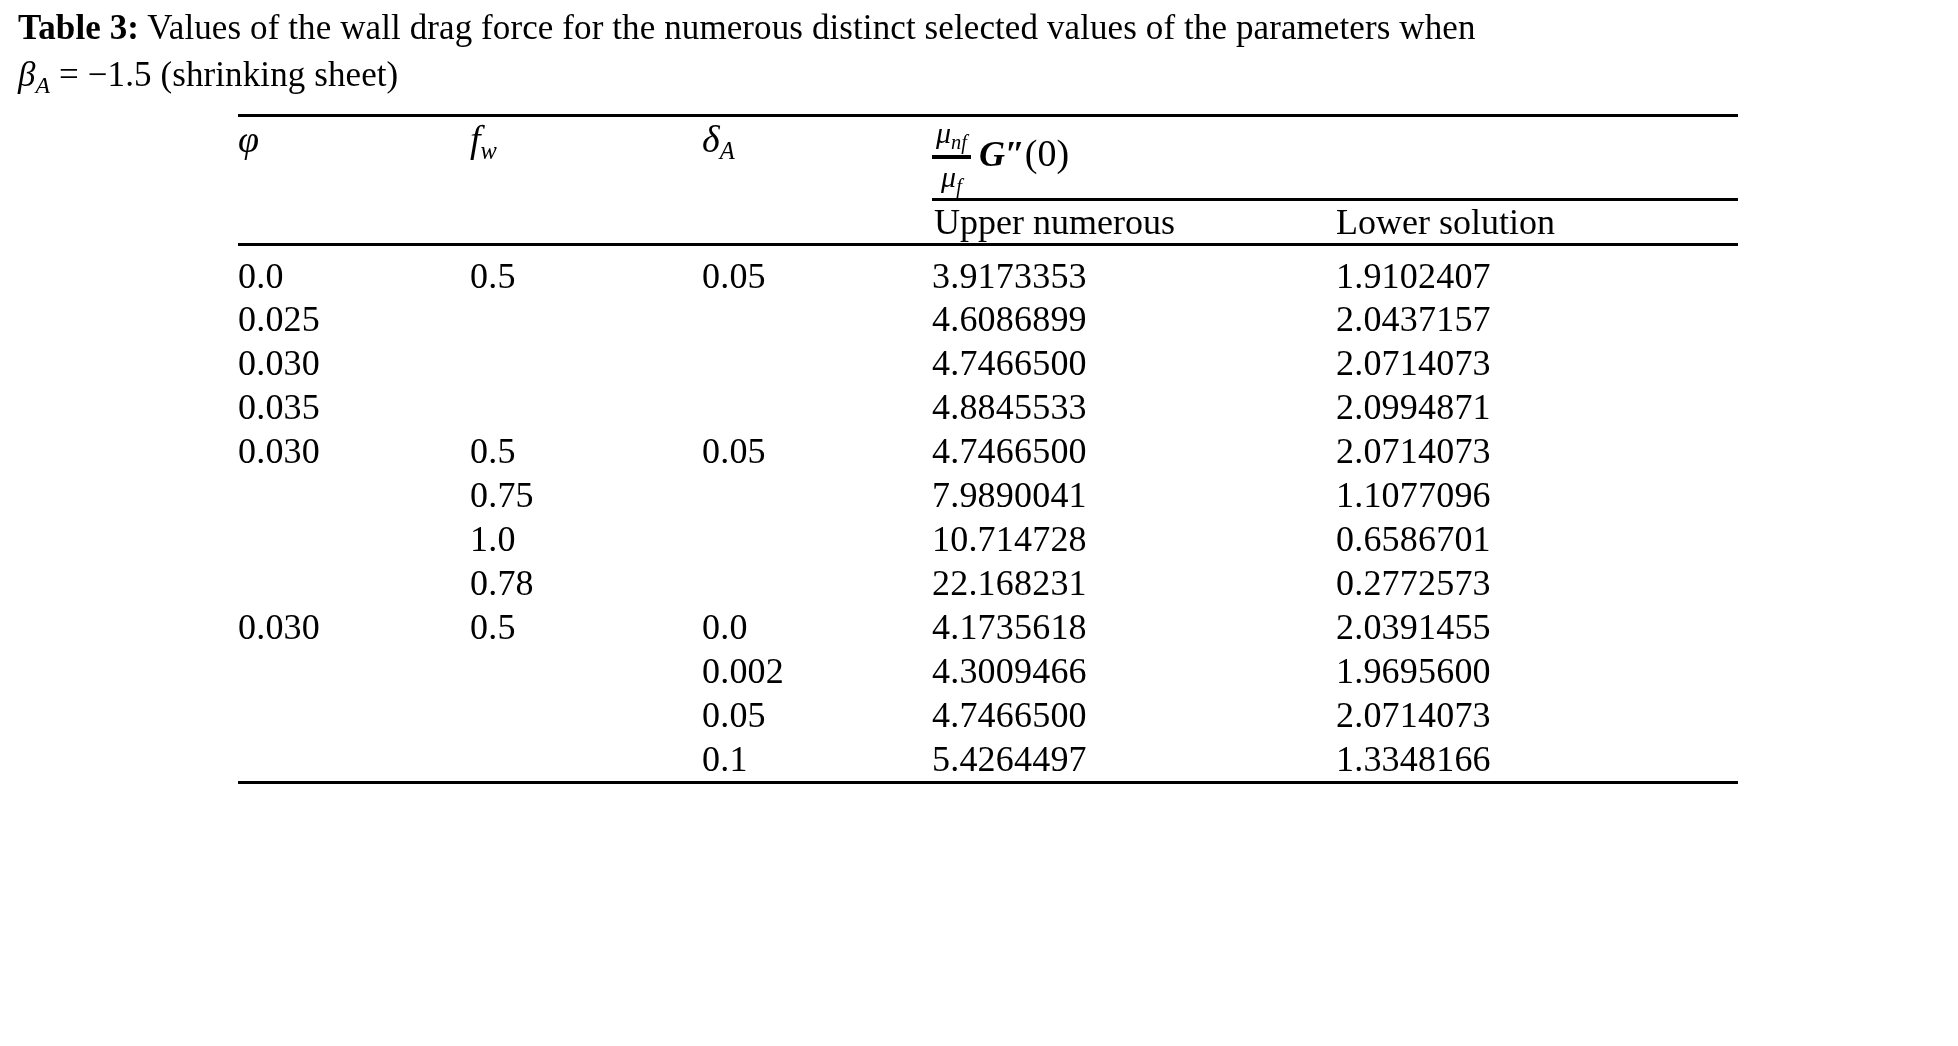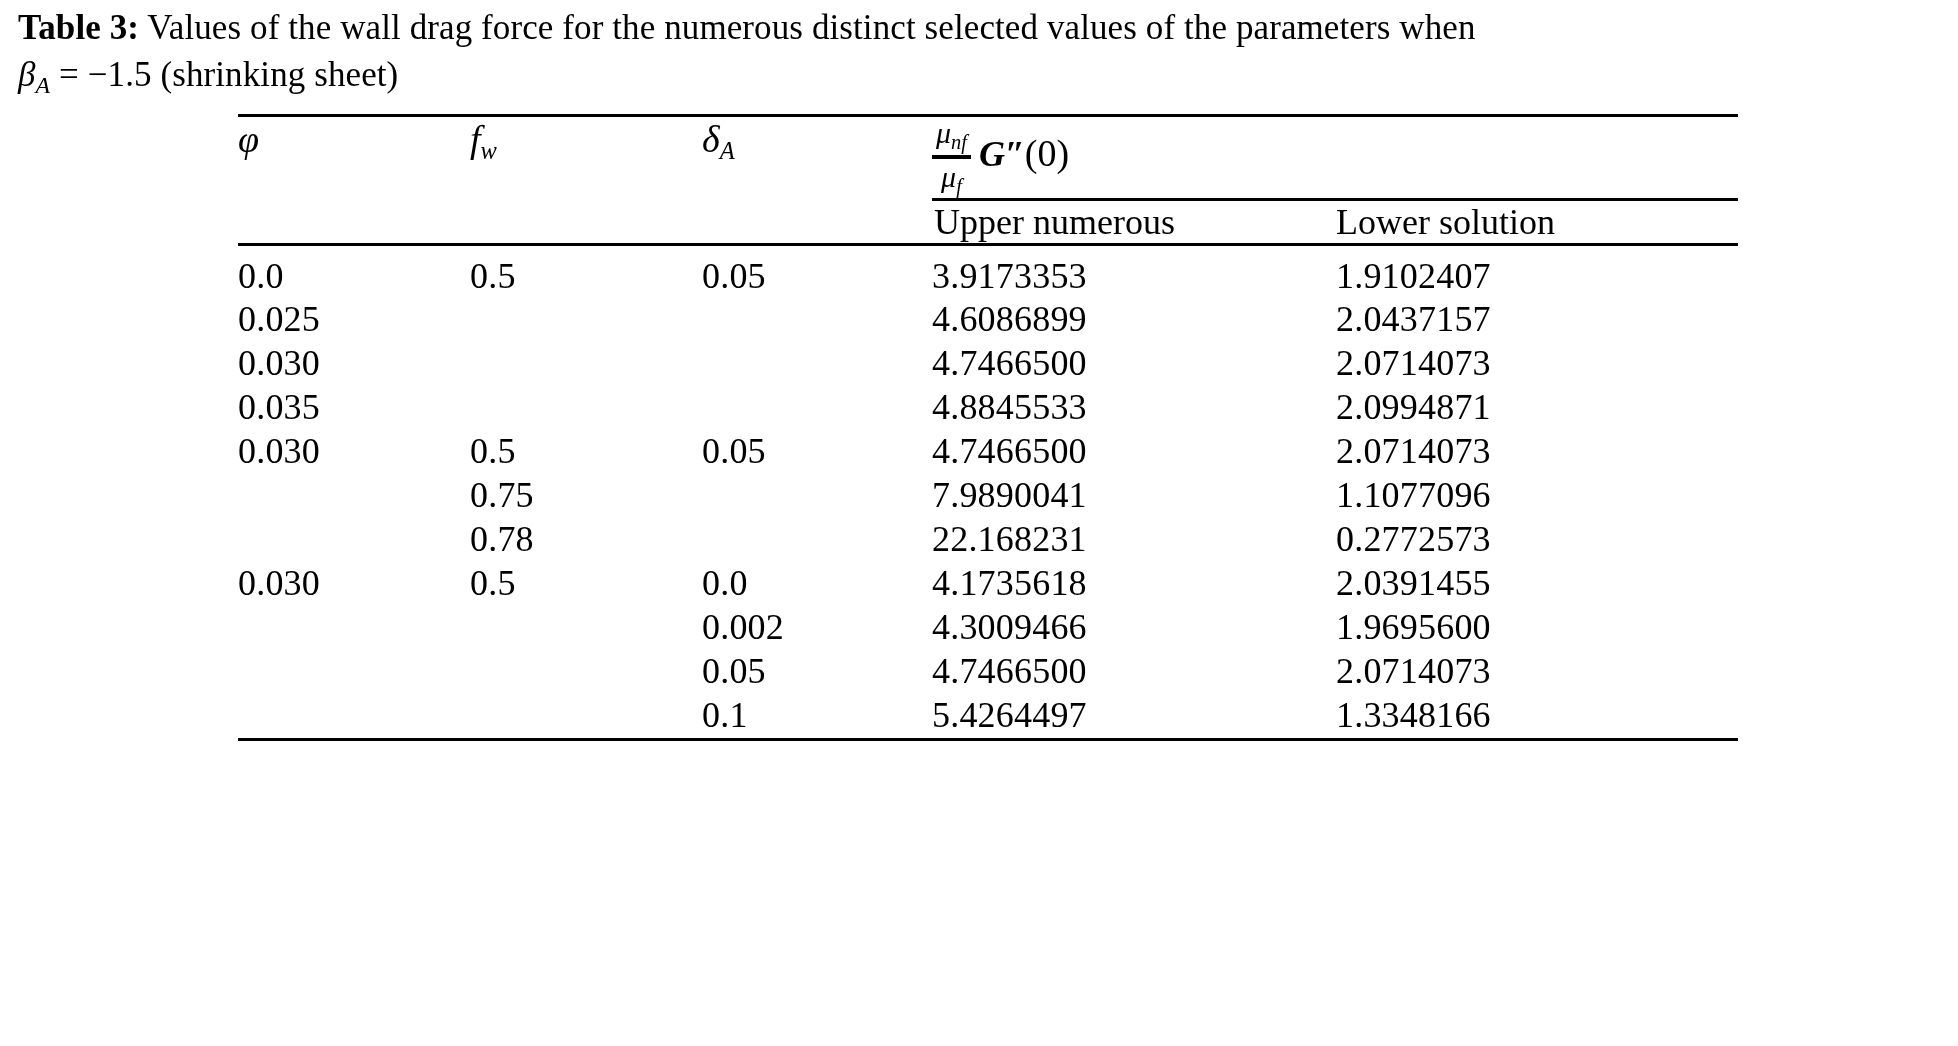--- a/index.html
+++ b/index.html
@@ -233,20 +233,27 @@
         </tr>
         <tr class="data">
           <td class="numcell"></td>
           <td class="numcell">0.75</td>
           <td class="numcell"></td>
           <td class="numcell">7.9890041</td>
           <td class="numcell">1.1077096</td>
         </tr>
         <tr class="data">
           <td class="numcell"></td>
+          <td class="numcell">1.0</td>
+          <td class="numcell"></td>
+          <td class="numcell">10.714728</td>
+          <td class="numcell">0.6586701</td>
+        </tr>
+        <tr class="data">
+          <td class="numcell"></td>
           <td class="numcell">0.78</td>
           <td class="numcell"></td>
           <td class="numcell">22.168231</td>
           <td class="numcell">0.2772573</td>
         </tr>
 
         <tr class="data pad-top-group">
           <td class="numcell">0.030</td>
           <td class="numcell">0.5</td>
           <td class="numcell">0.0</td>

